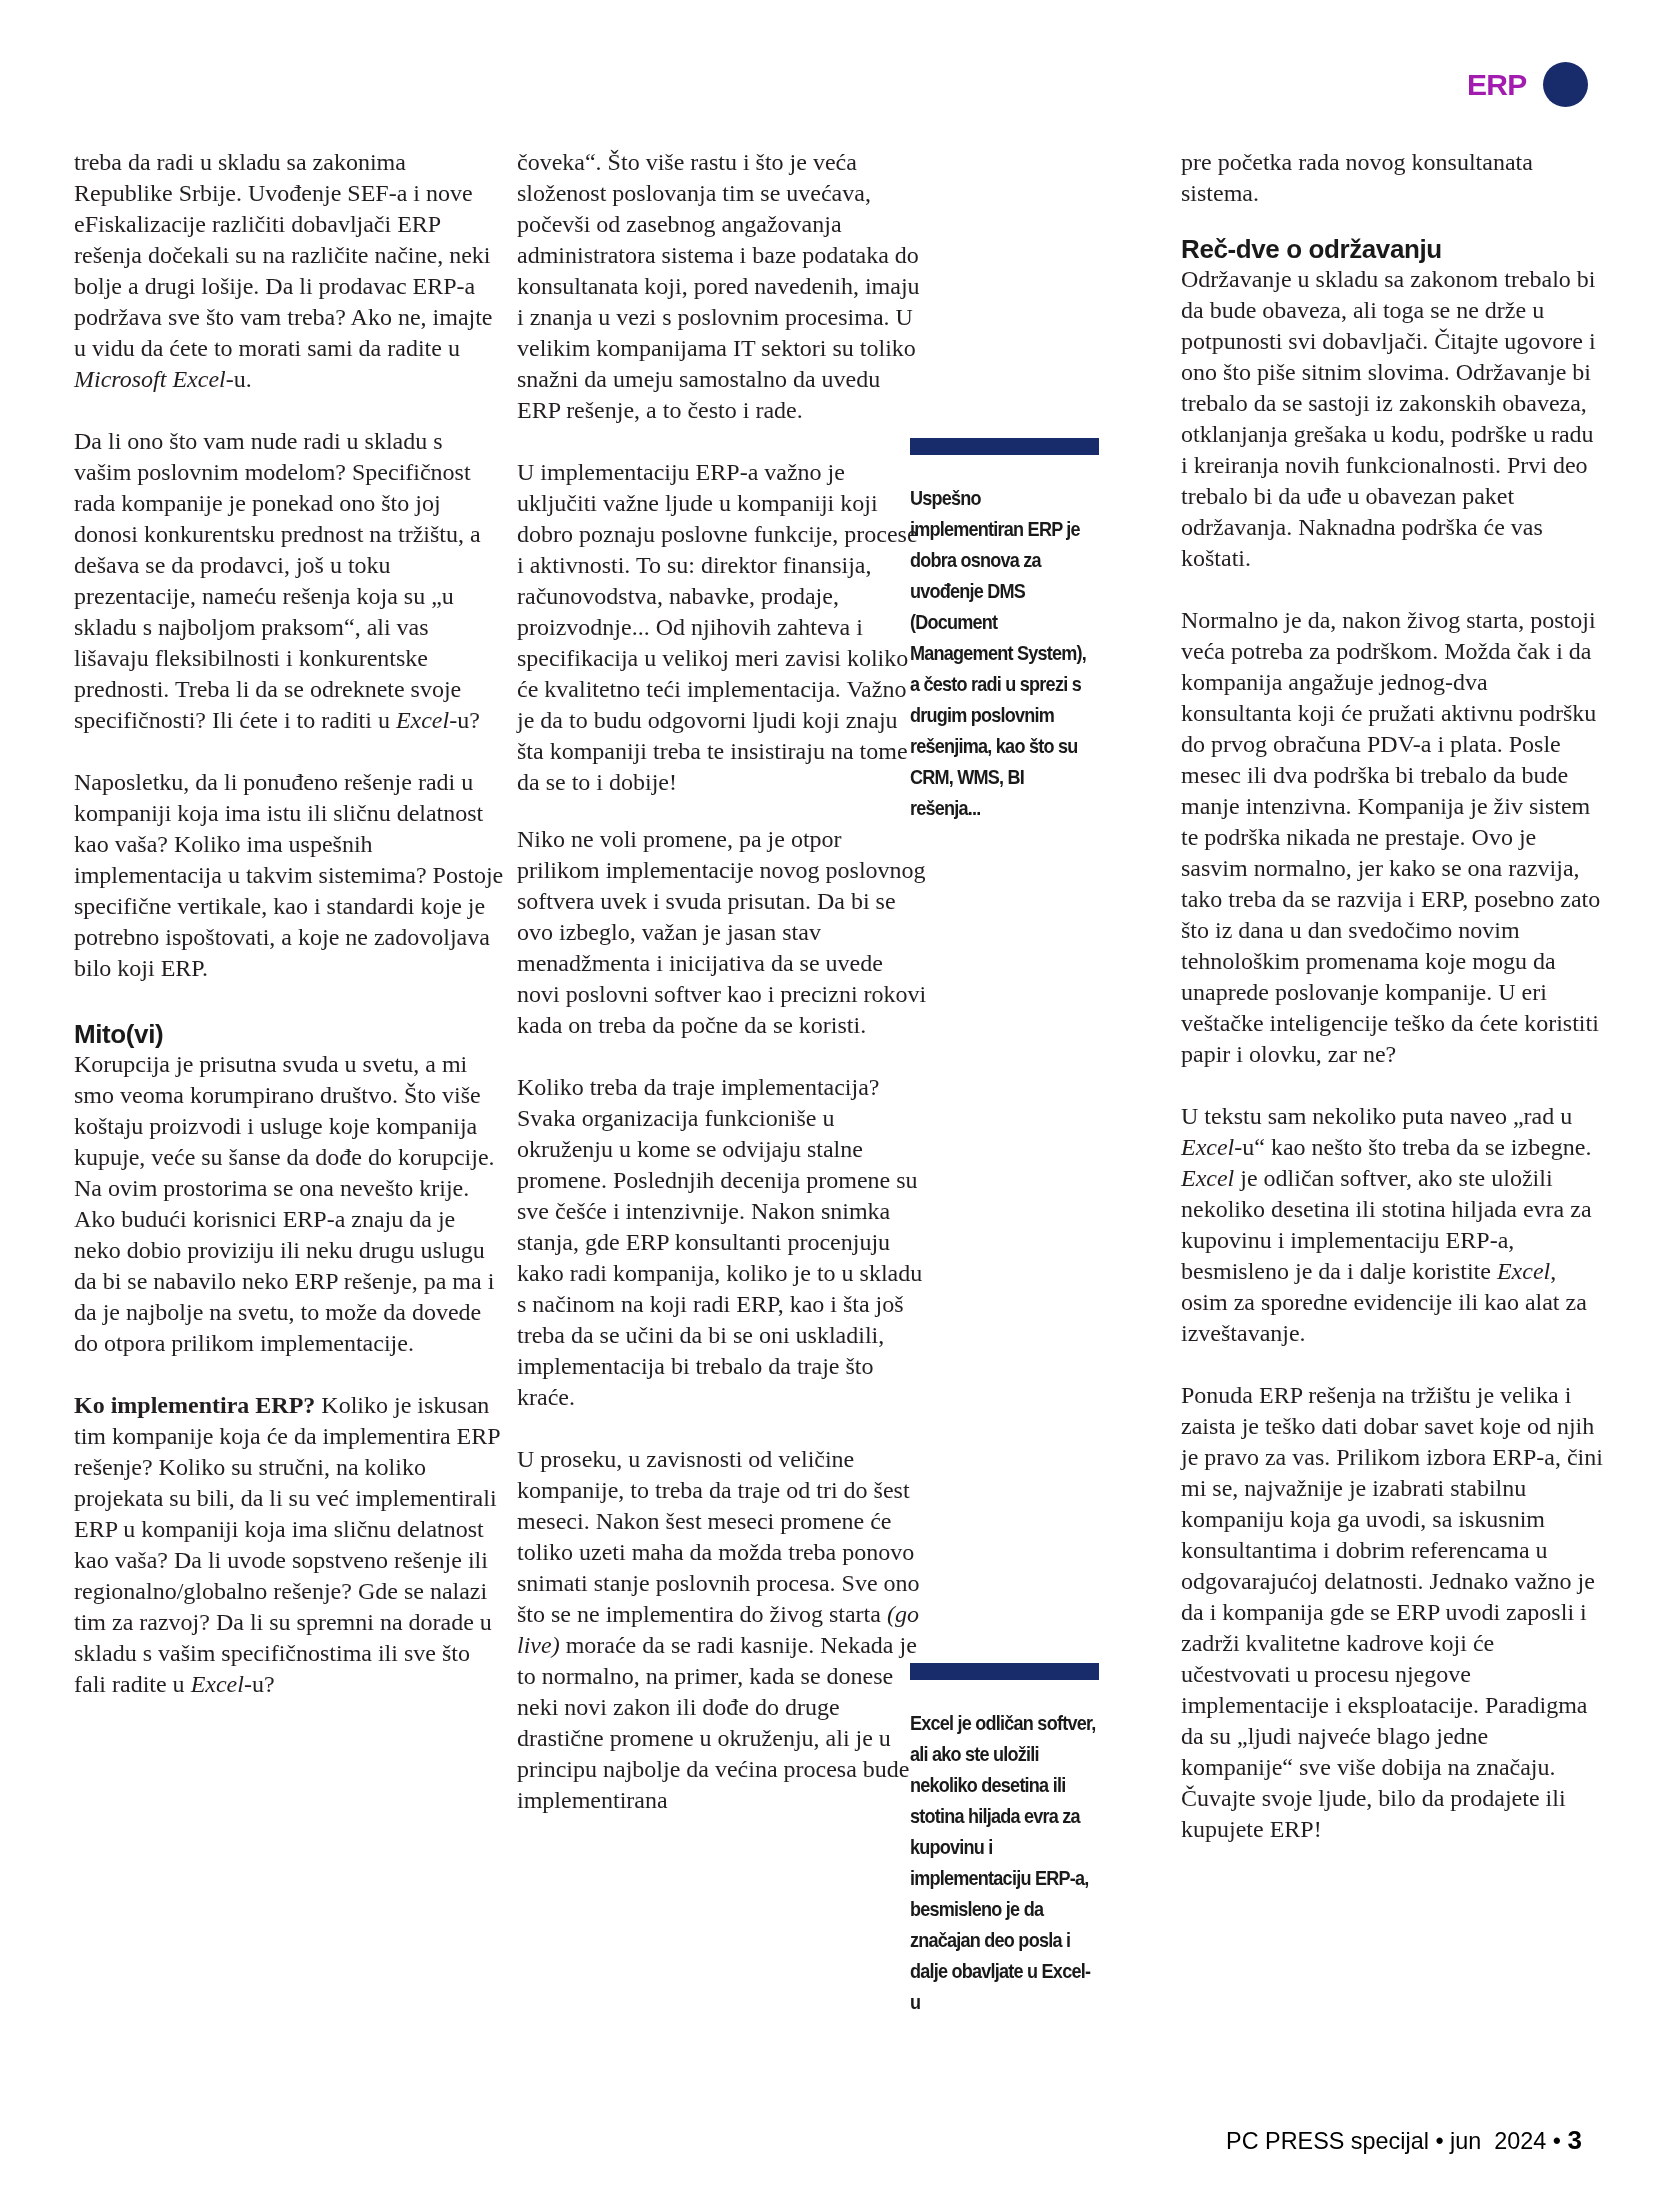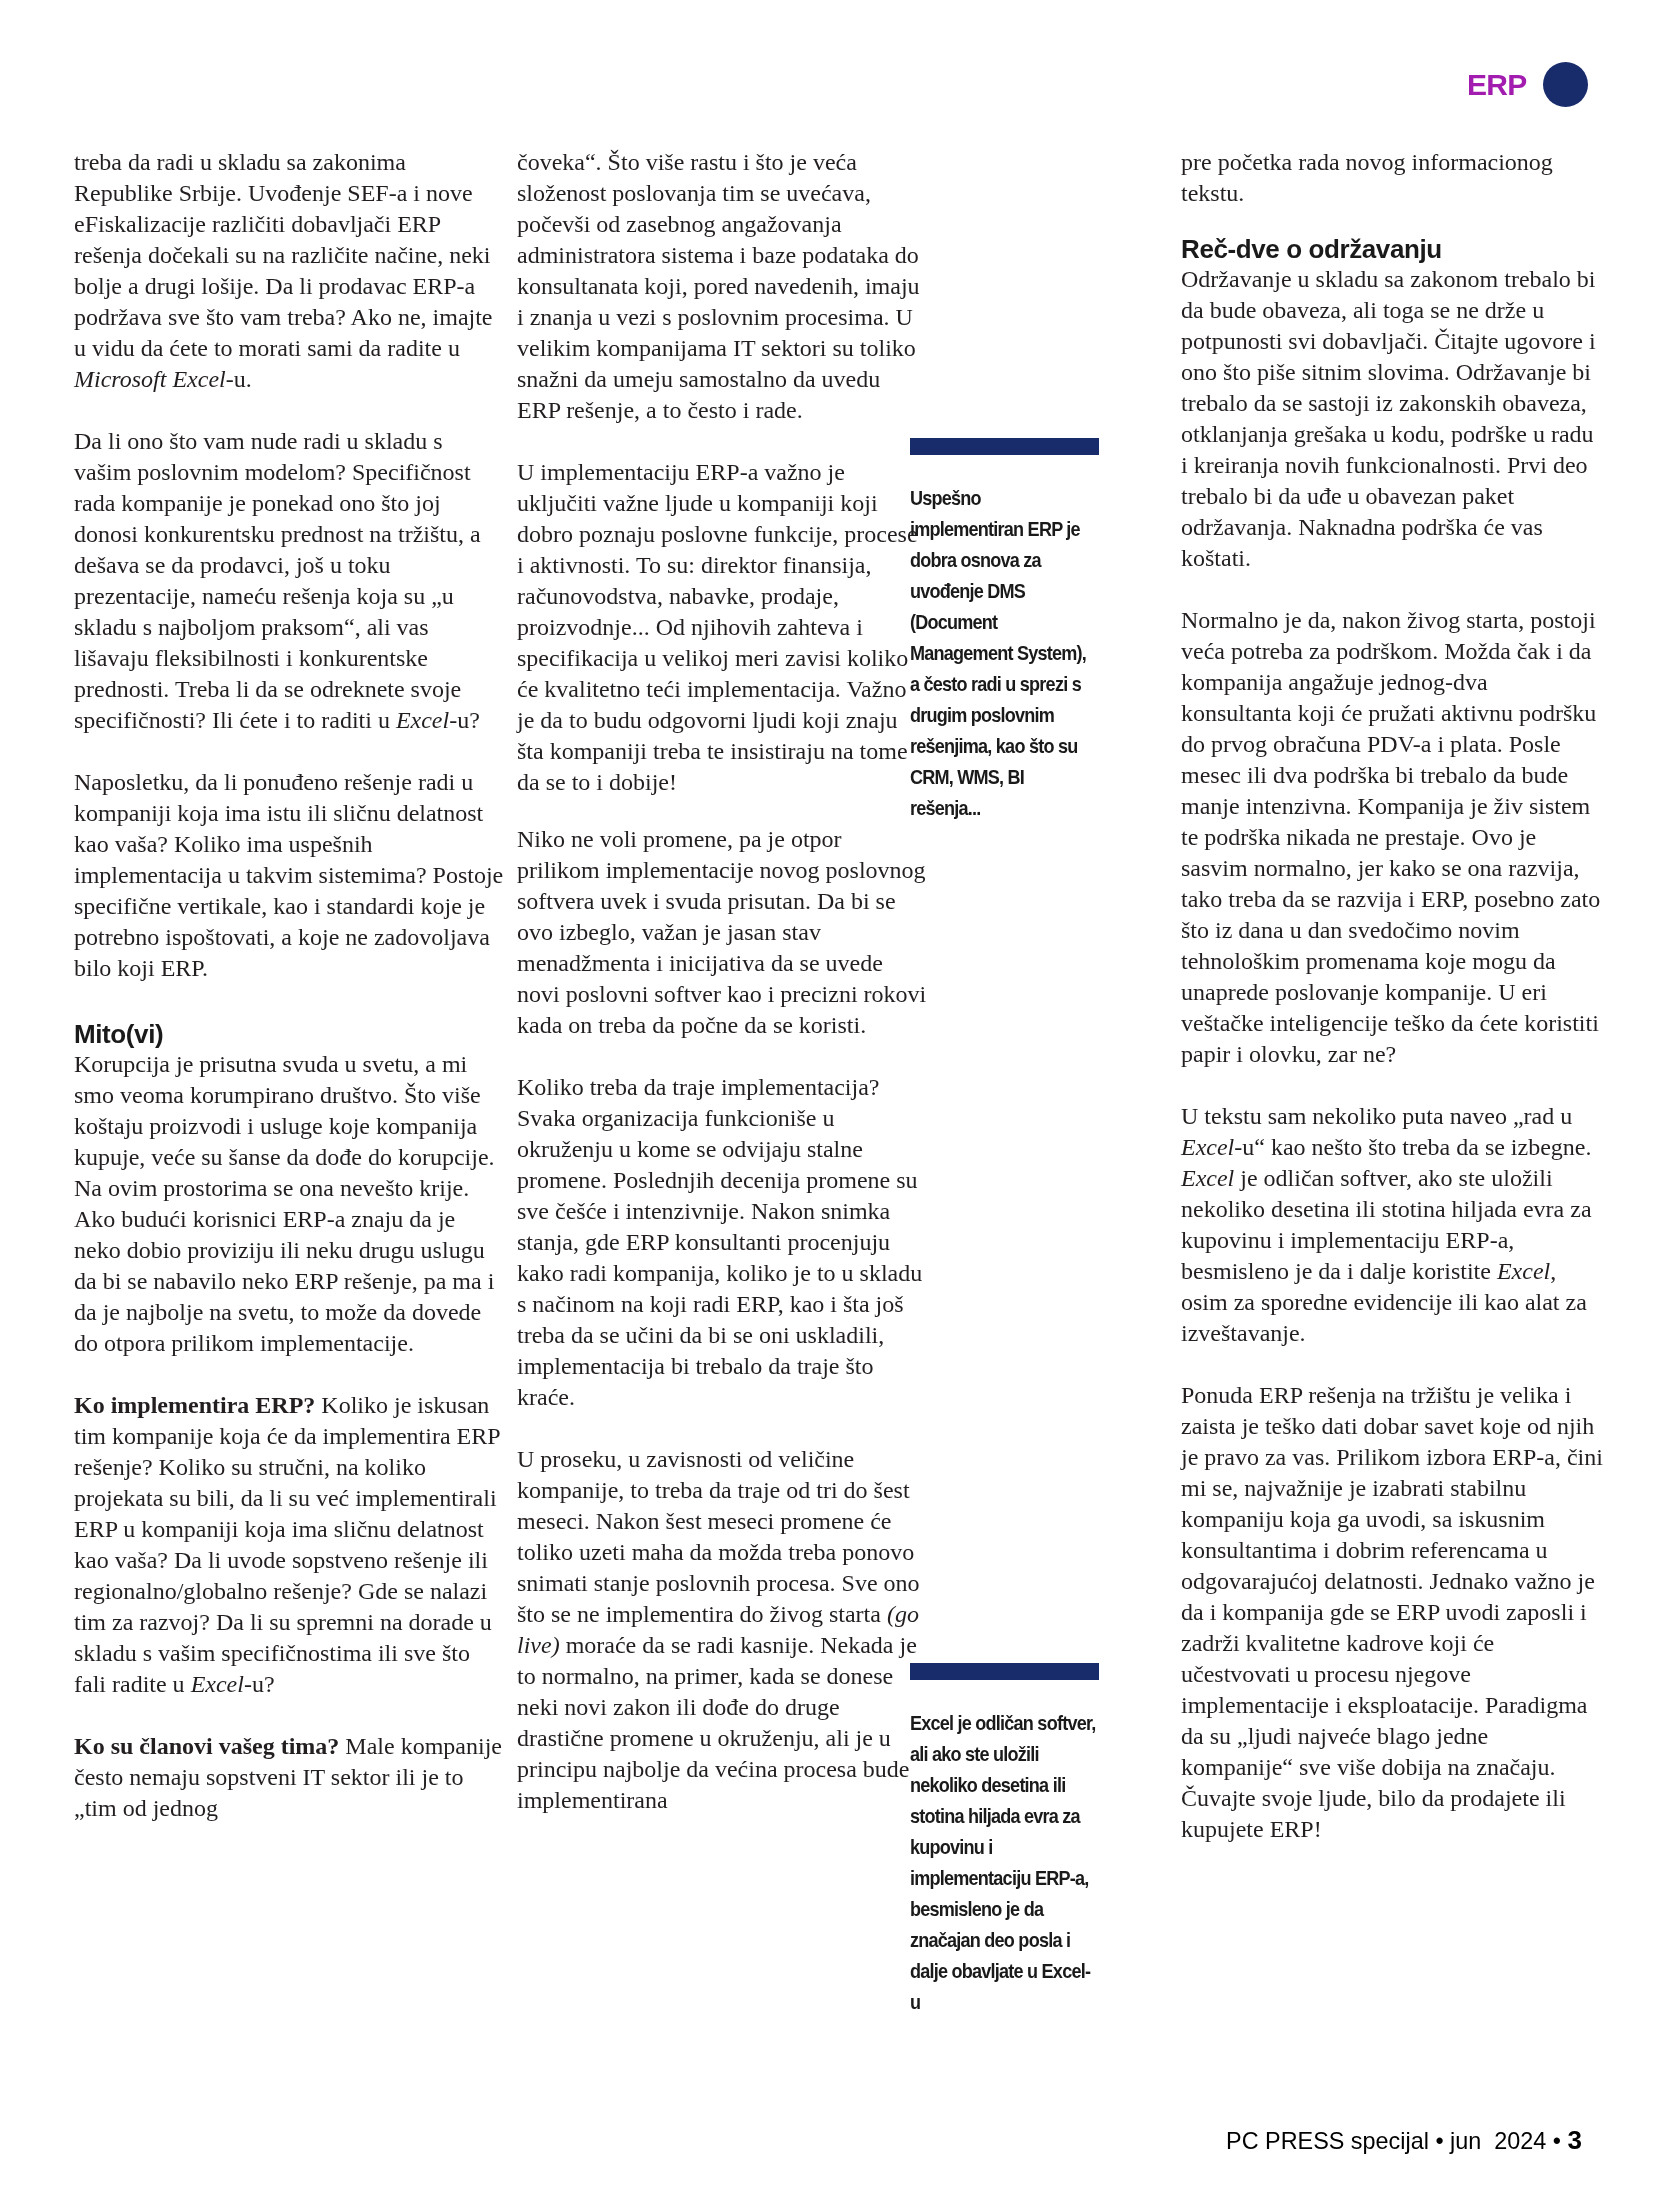--- a/index.html
+++ b/index.html
@@ -36,21 +36,20 @@
   <span class="tag-dot"></span>
 </div>
 
 <div id="col1" class="col">
   <p><span>treba da radi u skladu sa zakonima Republike Srbije. Uvođenje SEF-a i nove eFiskalizacije različiti dobavljači ERP rešenja dočekali su na različite načine, neki bolje a drugi lošije. Da li prodavac ERP-a podržava sve što vam treba? Ako ne, imajte u vidu da ćete to morati sami da radite u </span><i>Microsoft Excel</i><span>-u.</span></p>
   <p><span>Da li ono što vam nude radi u skladu s vašim poslovnim modelom? Specifičnost rada kompanije je ponekad ono što joj donosi konkurentsku prednost na tržištu, a dešava se da prodavci, još u toku prezentacije, nameću rešenja koja su „u skladu s najboljom praksom“, ali vas lišavaju fleksibilnosti i konkurentske prednosti. Treba li da se odreknete svoje specifičnosti? Ili ćete i to raditi u </span><i>Excel</i><span>-u?</span></p>
   <p style="margin-bottom:36px">Naposletku, da li ponuđeno rešenje radi u kompaniji koja ima istu ili sličnu delatnost kao vaša? Koliko ima uspešnih implementacija u takvim sistemima? Postoje specifične vertikale, kao i standardi koje je potrebno ispoštovati, a koje ne zadovoljava bilo koji ERP.</p>
   <h2>Mito(vi)</h2>
   <p>Korupcija je prisutna svuda u svetu, a mi smo veoma korumpirano društvo. Što više koštaju proizvodi i usluge koje kompanija kupuje, veće su šanse da dođe do korupcije. Na ovim prostorima se ona nevešto krije. Ako budući korisnici ERP-a znaju da je neko dobio proviziju ili neku drugu uslugu da bi se nabavilo neko ERP rešenje, pa ma i da je najbolje na svetu, to može da dovede do otpora prilikom implementacije.</p>
   <p><b>Ko implementira ERP?</b><span> Koliko je iskusan tim kompanije koja će da implementira ERP rešenje? Koliko su stručni, na koliko projekata su bili, da li su već implementirali ERP u kompaniji koja ima sličnu delatnost kao vaša? Da li uvode sopstveno rešenje ili regionalno/globalno rešenje? Gde se nalazi tim za razvoj? Da li su spremni na dorade u skladu s vašim specifičnostima ili sve što fali radite u </span><i>Excel</i><span>-u?</span></p>
-  <p class="tight"><b>Ko su članovi vašeg tima?</b><span> Male kompanije često nemaju sopstveni IT sektor ili je to „tim od jednog</span></p>
 </div>
 
 <div id="col2" class="col">
   <p>čoveka“. Što više rastu i što je veća složenost poslovanja tim se uvećava, počevši od zasebnog angažovanja administratora sistema i baze podataka do konsultanata koji, pored navedenih, imaju i znanja u vezi s poslovnim procesima. U velikim kompanijama IT sektori su toliko snažni da umeju samostalno da uvedu ERP rešenje, a to često i rade.</p>
   <p style="margin-bottom:26px">U implementaciju ERP-a važno je uključiti važne ljude u kompaniji koji dobro poznaju poslovne funkcije, procese i aktivnosti. To su: direktor finansija, računovodstva, nabavke, prodaje, proizvodnje... Od njihovih zahteva i specifikacija u velikoj meri zavisi koliko će kvalitetno teći implementacija. Važno je da to budu odgovorni ljudi koji znaju šta kompaniji treba te insistiraju na tome da se to i dobije!</p>
   <p>Niko ne voli promene, pa je otpor prilikom implementacije novog poslovnog softvera uvek i svuda prisutan. Da bi se ovo izbeglo, važan je jasan stav menadžmenta i inicijativa da se uvede novi poslovni softver kao i precizni rokovi kada on treba da počne da se koristi.</p>
   <p>Koliko treba da traje implementacija? Svaka organizacija funkcioniše u okruženju u kome se odvijaju stalne promene. Poslednjih decenija promene su sve češće i intenzivnije. Nakon snimka stanja, gde ERP konsultanti procenjuju kako radi kompanija, koliko je to u skladu s načinom na koji radi ERP, kao i šta još treba da se učini da bi se oni uskladili, implementacija bi trebalo da traje što kraće.</p>
   <p class="tight"><span>U proseku, u zavisnosti od veličine kompanije, to treba da traje od tri do šest meseci. Nakon šest meseci promene će toliko uzeti maha da možda treba ponovo snimati stanje poslovnih procesa. Sve ono što se ne implementira do živog starta </span><i>(go live)</i><span> moraće da se radi kasnije. Nekada je to normalno, na primer, kada se donese neki novi zakon ili dođe do druge drastične promene u okruženju, ali je u principu najbolje da većina procesa bude implementirana</span></p>
 </div>
 
@@ -58,21 +57,21 @@
   <div class="bar"></div>
   <div class="quote">Uspešno implementiran ERP je dobra osnova za uvođenje DMS (Document Management System), a često radi u sprezi s drugim poslovnim rešenjima, kao što su CRM, WMS, BI rešenja...</div>
 </div>
 
 <div id="pull2" class="pull">
   <div class="bar"></div>
   <div class="quote">Excel je odličan softver, ali ako ste uložili nekoliko desetina ili stotina hiljada evra za kupovinu i implementaciju ERP-a, besmisleno je da značajan deo posla i dalje obavljate u Excel-u</div>
 </div>
 
 <div id="col4" class="col">
-  <p style="margin-bottom:26px">pre početka rada novog informacionog tekstu.</p>
+  <p style="margin-bottom:26px">pre početka rada novog konsultanata sistema.</p>
   <h2>Reč-dve o održavanju</h2>
   <p>Održavanje u skladu sa zakonom trebalo bi da bude obaveza, ali toga se ne drže u potpunosti svi dobavljači. Čitajte ugovore i ono što piše sitnim slovima. Održavanje bi trebalo da se sastoji iz zakonskih obaveza, otklanjanja grešaka u kodu, podrške u radu i kreiranja novih funkcionalnosti. Prvi deo trebalo bi da uđe u obavezan paket održavanja. Naknadna podrška će vas koštati.</p>
   <p>Normalno je da, nakon živog starta, postoji veća potreba za podrškom. Možda čak i da kompanija angažuje jednog-dva konsultanta koji će pružati aktivnu podršku do prvog obračuna PDV-a i plata. Posle mesec ili dva podrška bi trebalo da bude manje intenzivna. Kompanija je živ sistem te podrška nikada ne prestaje. Ovo je sasvim normalno, jer kako se ona razvija, tako treba da se razvija i ERP, posebno zato što iz dana u dan svedočimo novim tehnološkim promenama koje mogu da unaprede poslovanje kompanije. U eri veštačke inteligencije teško da ćete koristiti papir i olovku, zar ne?</p>
   <p><span>U tekstu sam nekoliko puta naveo „rad u </span><i>Excel</i><span>-u“ kao nešto što treba da se izbegne. </span><i>Excel</i><span> je odličan softver, ako ste uložili nekoliko desetina ili stotina hiljada evra za kupovinu i implementaciju ERP-a, besmisleno je da i dalje koristite </span><i>Excel</i><span>, osim za sporedne evidencije ili kao alat za izveštavanje.</span></p>
   <p class="tight">Ponuda ERP rešenja na tržištu je velika i zaista je teško dati dobar savet koje od njih je pravo za vas. Prilikom izbora ERP-a, čini mi se, najvažnije je izabrati stabilnu kompaniju koja ga uvodi, sa iskusnim konsultantima i dobrim referencama u odgovarajućoj delatnosti. Jednako važno je da i kompanija gde se ERP uvodi zaposli i zadrži kvalitetne kadrove koji će učestvovati u procesu njegove implementacije i eksploatacije. Paradigma da su „ljudi najveće blago jedne kompanije“ sve više dobija na značaju. Čuvajte svoje ljude, bilo da prodajete ili kupujete ERP!</p>
 </div>
 
 <div id="footer">
   <span>PC PRESS specijal</span>
   <span>•</span>

